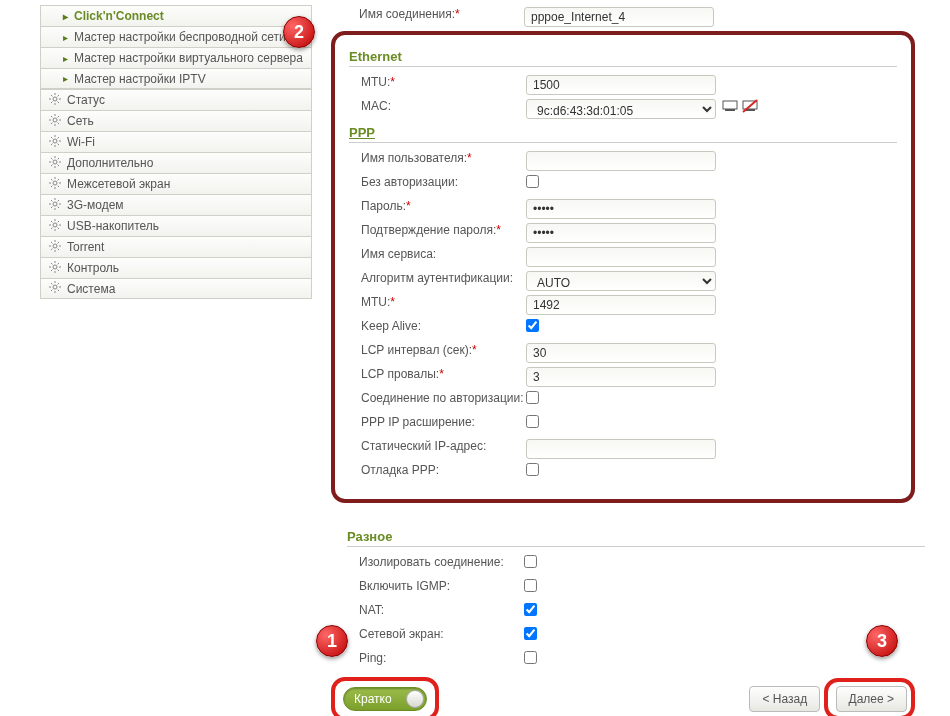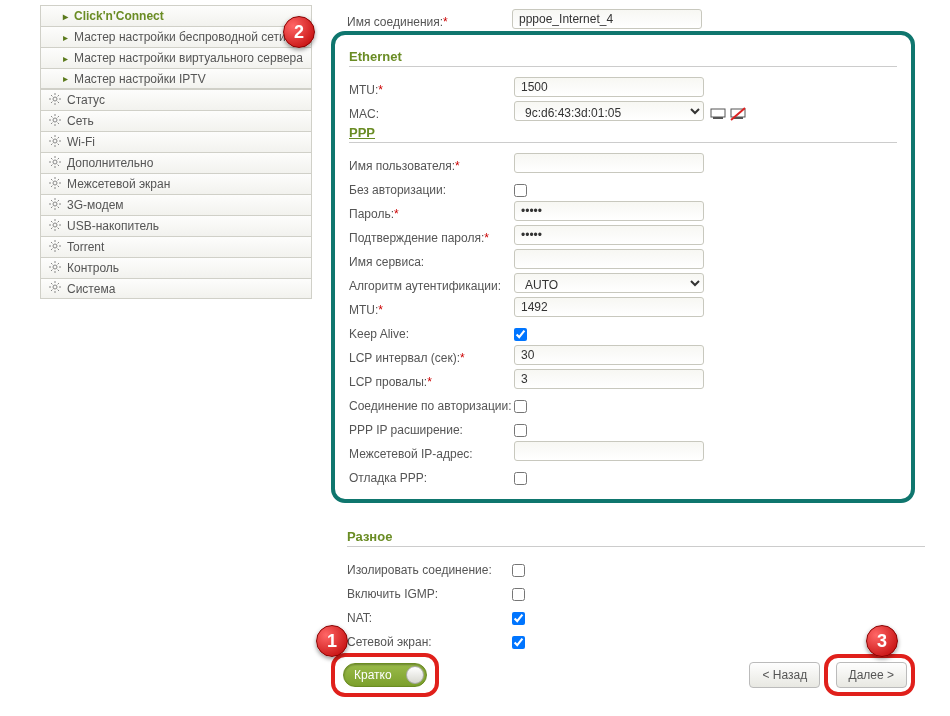--- a/index.html
+++ b/index.html
@@ -31,21 +31,21 @@
   .side-sub.active { color: #6a8c24; font-weight: bold; }
   .gear {
     width: 12px; height: 12px; margin-right: 6px;
     display: inline-block;
     color:#888;
   }
   .tri { color:#5b7a1c; margin-right: 6px; font-size:10px; }
 
   .main { flex: 1; padding-left: 35px; font-size: 12px; color:#555; }
 
-  .row { display:flex; align-items:flex-end; margin: 2px 0; min-height: 22px; }
+  .row { display:flex; align-items:flex-start; margin: 2px 12px; min-height: 22px; }
   .lbl { width: 165px; flex-shrink:0; color:#555;}
   .req { color: #c00; }
 
   input.txt, select.sel {
     border: 1px solid #c8c8be;
     border-radius: 3px;
     background: linear-gradient(#f7f7f3,#ffffff);
     padding: 3px 6px;
     font-size: 12px;
     color:#333;
@@ -58,21 +58,21 @@
 
   .section-title {
     color: #6a8c24; font-weight: bold;
     border-bottom: 1px solid #ccc;
     padding-bottom: 2px;
     margin: 10px 0 8px 0;
     font-size: 13px;
   }
 
   .highlight-box {
-    border: 4px solid #0f766e;
+    border: 4px solid #7f1d1d;
     border-radius: 14px;
     padding: 4px 14px 12px 14px;
     margin-left: -16px;
     margin-right: 10px;
   }
   .small-highlight {
     border: 4px solid #e0201b;
     border-radius: 14px;
     padding: 6px 8px;
     display:inline-block;
@@ -384,21 +384,21 @@
         </div>
       <div class="row">
           <span class="lbl">Соединение по авторизации:</span>
           <input type="checkbox" style="">
         </div>
       <div class="row">
           <span class="lbl">PPP IP расширение:</span>
           <input type="checkbox" style="">
         </div>
       <div class="row">
-          <span class="lbl">Межсетевой IP-адрес:</span>
+          <span class="lbl">Статический IP-адрес:</span>
           <input class="txt" value="" style="">
         </div>
       <div class="row">
           <span class="lbl">Отладка PPP:</span>
           <input type="checkbox" style="">
         </div>
     </div>
 
     <div class="section-title" style="margin-top:26px;">Разное</div>
     <div class="row">
@@ -409,20 +409,24 @@
         <span class="lbl">Включить IGMP:</span>
         <input type="checkbox" style="">
       </div>
     <div class="row">
         <span class="lbl">NAT:</span>
         <input type="checkbox" checked="" style="">
       </div>
     <div class="row">
         <span class="lbl">Сетевой экран:</span>
         <input type="checkbox" checked="" style="">
+      </div>
+    <div class="row">
+        <span class="lbl">Ping:</span>
+        <input type="checkbox" style="">
       </div>
 
     <div class="btn-row">
       <span class="small-highlight">
         <span class="toggle">
           <span>Кратко</span>
           <span class="knob"></span>
         </span>
       </span>
       <span>

